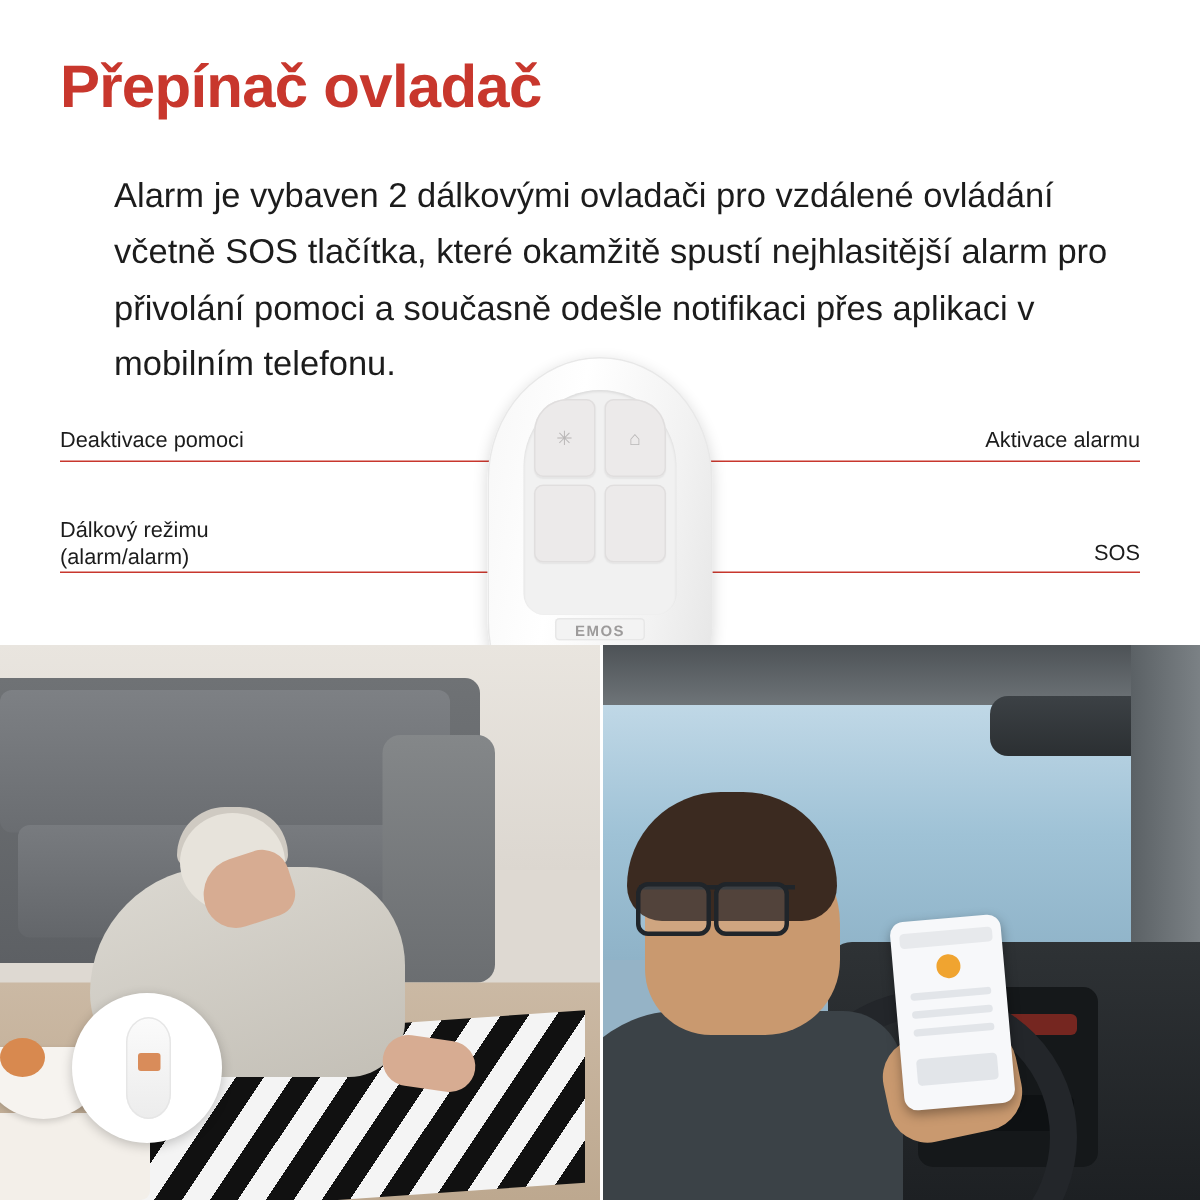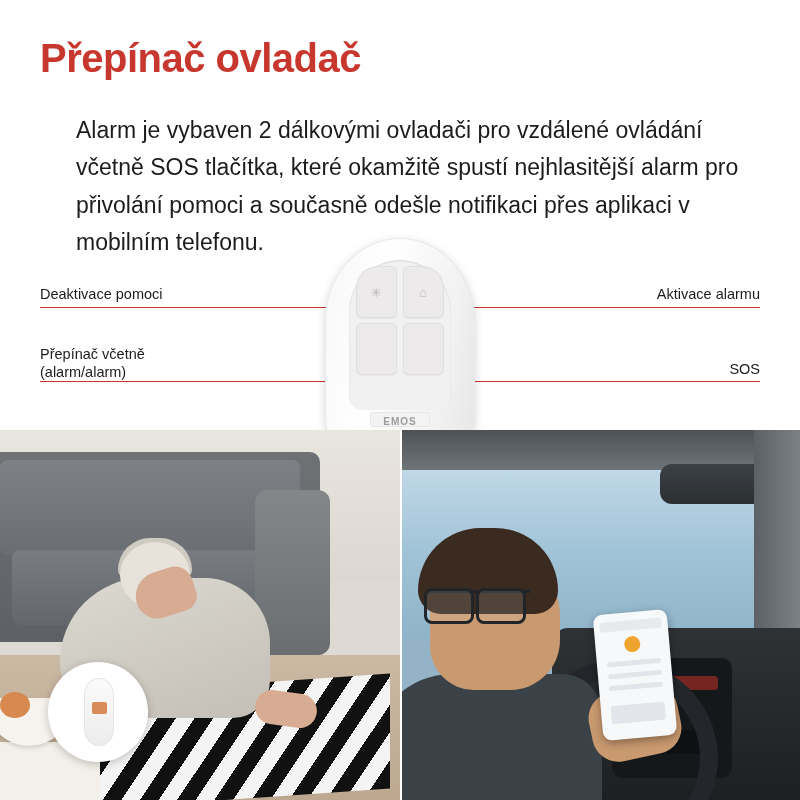--- a/index.html
+++ b/index.html
@@ -391,21 +391,21 @@
 <div class="rule rule-l1"></div>
 <div class="leader leader-l1"></div>
 <div class="dot dot-l1"></div>
 
 <div class="callout-label lbl-aktivace">Aktivace alarmu</div>
 <div class="rule rule-r1"></div>
 <div class="leader leader-r1"></div>
 <div class="dot dot-r1"></div>
 
 <div class="callout-label lbl-prepinac">
-  <div>Přepínač včetně</div>
+  <div>Dálkový režimu</div>
   <div>(alarm/alarm)</div>
 </div>
 <div class="rule rule-l2"></div>
 <div class="leader leader-l2"></div>
 <div class="dot dot-l2"></div>
 
 <div class="callout-label lbl-sos">SOS</div>
 <div class="rule rule-r2"></div>
 <div class="leader leader-r2"></div>
 <div class="dot dot-r2"></div>

